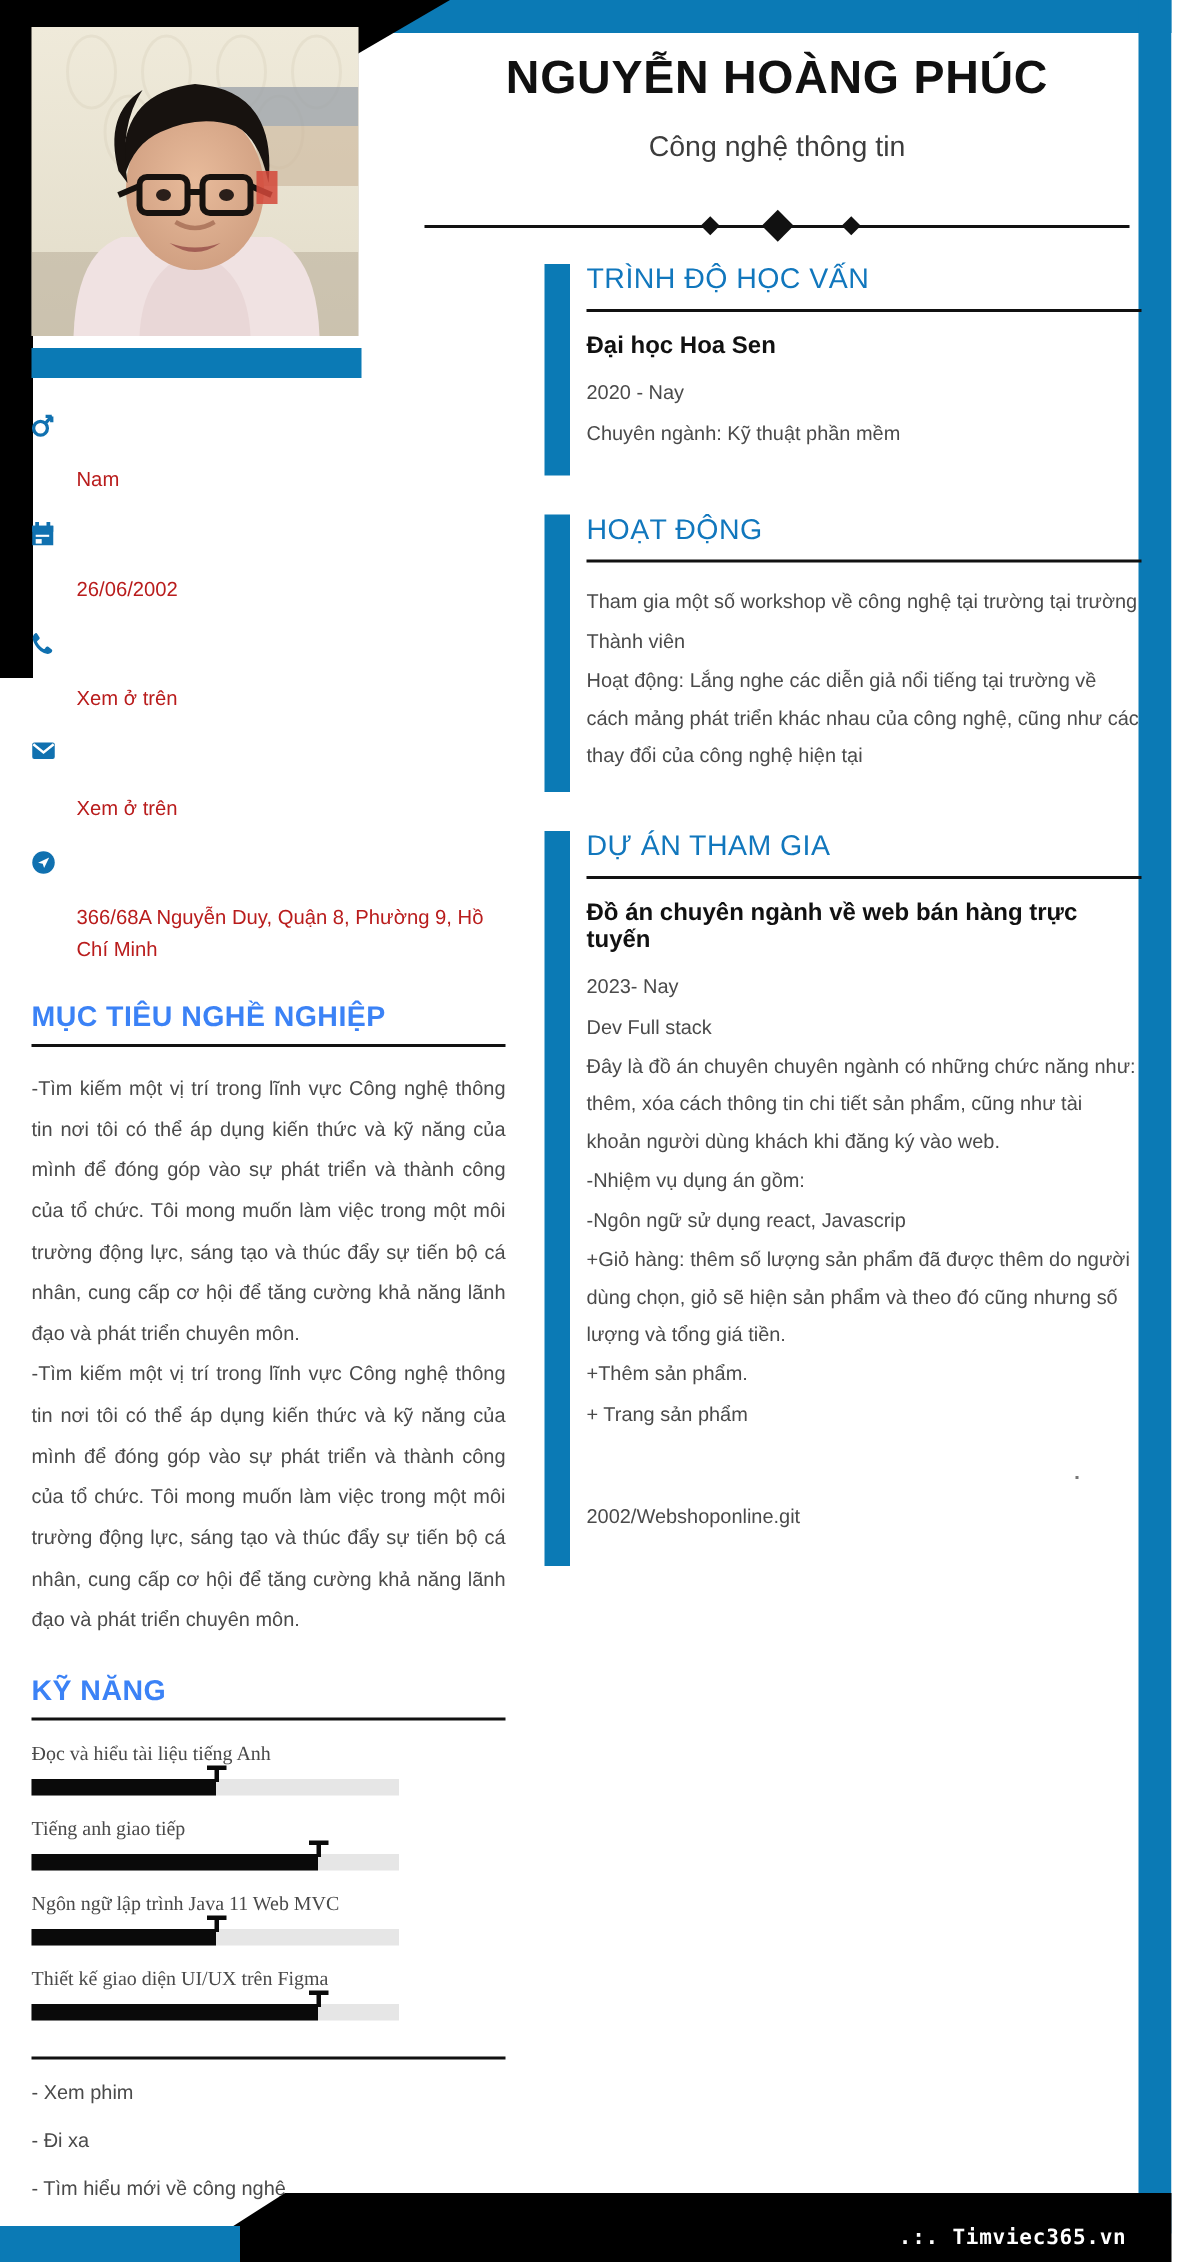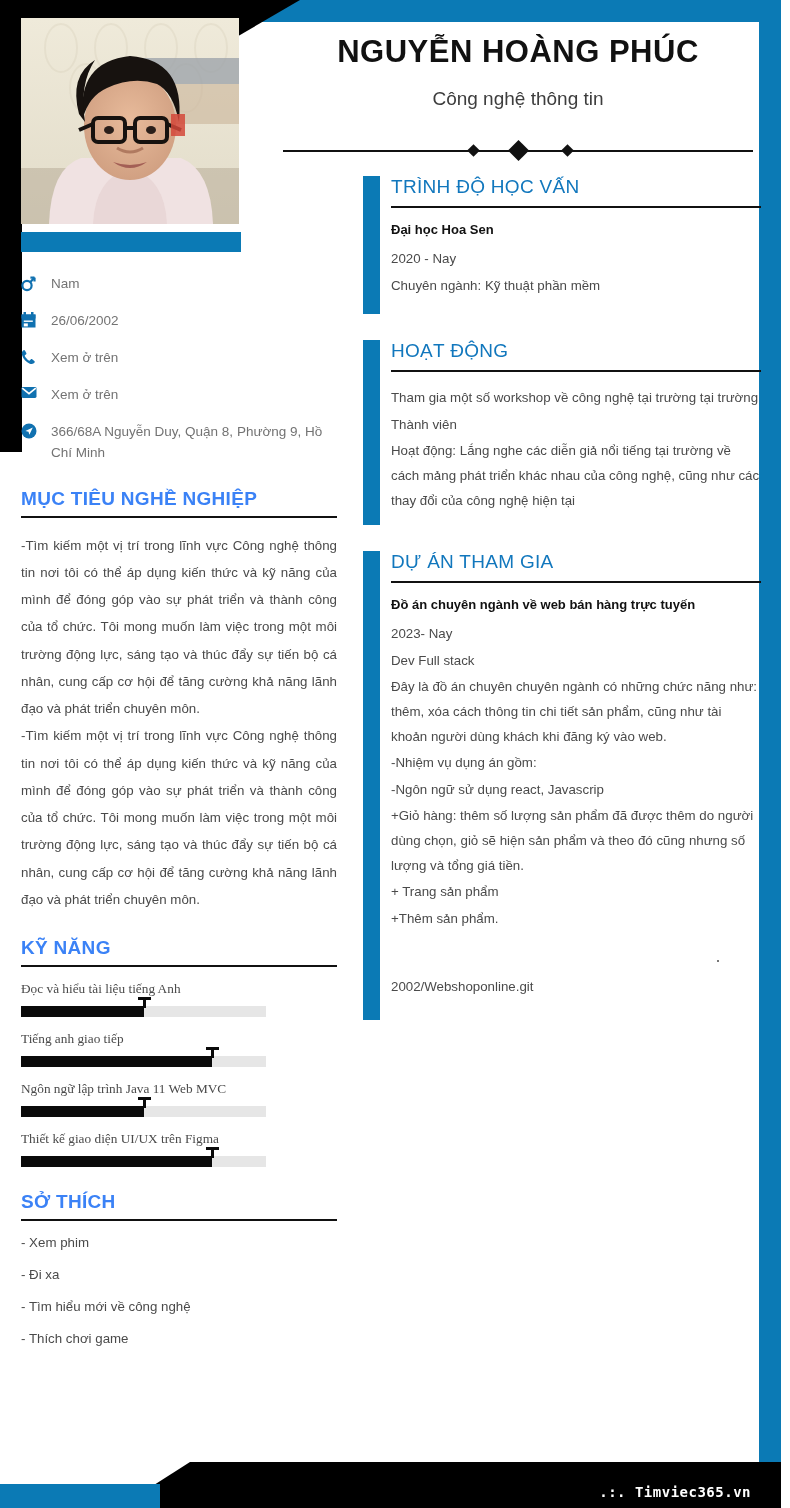--- a/index.html
+++ b/index.html
@@ -91,21 +91,21 @@
   .contact{margin:0 0 0 0;}
   .contact-row{
     display:flex;align-items:flex-start;margin-bottom:16px;
   }
   .c-icon{
     width:30px;flex:0 0 30px;color:#1071b0;display:flex;
     align-items:center;justify-content:flex-start;padding-top:1px;
   }
   .c-icon svg{display:block;}
   .c-text{
-    font-size:13.5px;color:#737373;line-height:1.55;flex:1;
+    font-size:13.5px;color:#b91c1c;line-height:1.55;flex:1;margin-top:36px;
   }
 
   
   .sec-head{
     color:#3b82f6;font-size:19px;font-weight:bold;
     margin:0 0 6px 0;letter-spacing:.3px;
   }
   .sec-rule{height:2px;background:#111;width:100%;margin-bottom:14px;}
   .sec-left{margin-top:24px;}
 
@@ -136,21 +136,21 @@
   
   .rblock{position:relative;padding-left:28px;margin-bottom:26px;}
   .rblock .tab{
     position:absolute;left:0;top:0;width:17px;height:100%;background:#0b7ab5;
   }
   .r-head{
     color:#1177bd;font-size:19px;font-weight:normal;margin:0 0 8px 0;
     letter-spacing:.3px;
   }
   .r-rule{height:2px;background:#111;width:100%;margin-bottom:14px;}
-  .r-strong{font-size:13px;color:#111;font-weight:bold;margin-bottom:10px;}
+  .r-strong{font-size:16px;color:#111;font-weight:bold;margin-bottom:10px;}
   .r-line{font-size:13.3px;color:#4a4a4a;line-height:1.85;margin-bottom:2px;}
   .r-para{font-size:13.3px;color:#4a4a4a;line-height:1.85;margin:0 0 2px 0;}
   .r-spacer{height:42px;}
   .dot-artifact{
     position:absolute;right:42px;bottom:58px;width:2px;height:2px;background:#777;
   }
 </style>
 </head>
 <body>
 
@@ -308,21 +308,20 @@
       <div class="skill">
         <div class="skill-name">Thiết kế giao diện UI/UX trên Figma</div>
         <div class="bar-outer">
           <div class="bar-fill" style="width: 78%;"></div>
           <div class="bar-knob" style="left: calc(78% - 1px);"></div>
         </div>
       </div>
     </div>
 
     <div class="sec-left">
-      <div class="sec-head">SỞ THÍCH</div>
       <div class="sec-rule"></div>
       <div class="hobby">- Xem phim</div>
       <div class="hobby">- Đi xa</div>
       <div class="hobby">- Tìm hiểu mới về công nghệ</div>
       <div class="hobby">- Thích chơi game</div>
     </div>
   </div>
 
   <div class="col-right">
 
@@ -350,22 +349,22 @@
       <div class="tab"></div>
       <div class="r-head">DỰ ÁN THAM GIA</div>
       <div class="r-rule"></div>
       <div class="r-strong">Đồ án chuyên ngành về web bán hàng trực tuyến</div>
       <div class="r-line">2023- Nay</div>
       <div class="r-line">Dev Full stack</div>
       <div class="r-para">Đây là đồ án chuyên chuyên ngành có những chức năng như: thêm, xóa cách thông tin chi tiết sản phẩm, cũng như  tài khoản người dùng khách khi đăng ký vào web.</div>
       <div class="r-para">-Nhiệm vụ dụng án gồm:</div>
       <div class="r-para">-Ngôn ngữ sử dụng react, Javascrip</div>
       <div class="r-para">+Giỏ hàng: thêm số lượng sản phẩm đã được thêm do người dùng chọn, giỏ sẽ hiện sản phẩm và theo đó cũng nhưng số lượng và tổng giá tiền.</div>
+      <div class="r-para">+Thêm sản phẩm.</div>
       <div class="r-para">+ Trang sản phẩm</div>
-      <div class="r-para">+Thêm sản phẩm.</div>
       <div class="r-spacer"></div>
       <div class="dot-artifact"></div>
       <div class="r-line">2002/Webshoponline.git</div>
       <div style="height:18px"></div>
     </div>
   </div>
 
   <div class="bottom-black-band"></div>
   <div class="bottom-blue-corner"></div>
   <div class="footer-brand">.:. Timviec365.vn</div>

